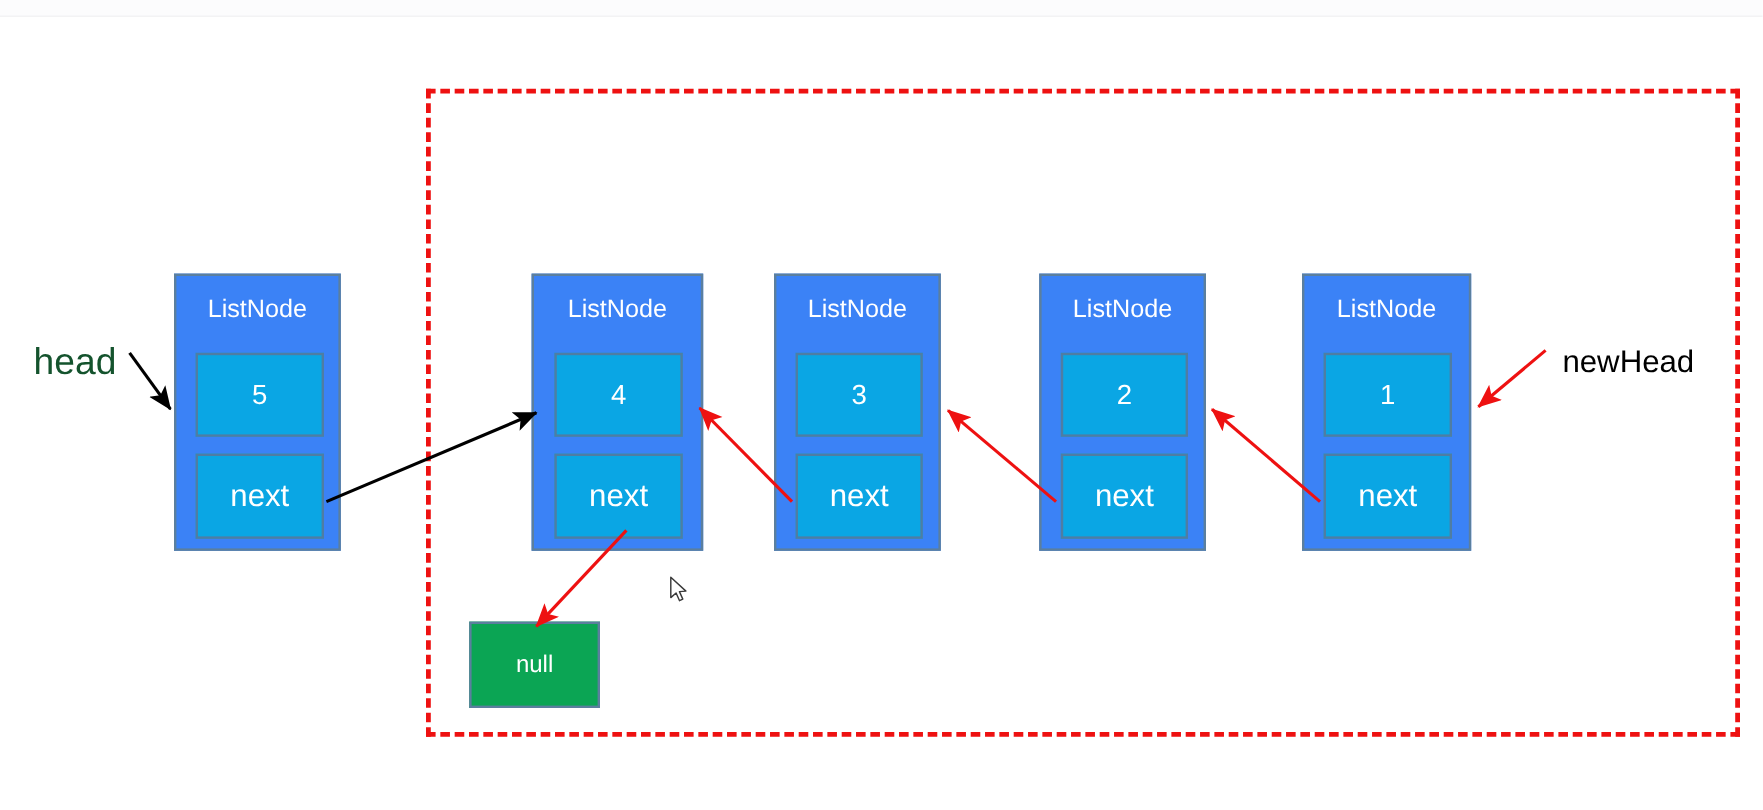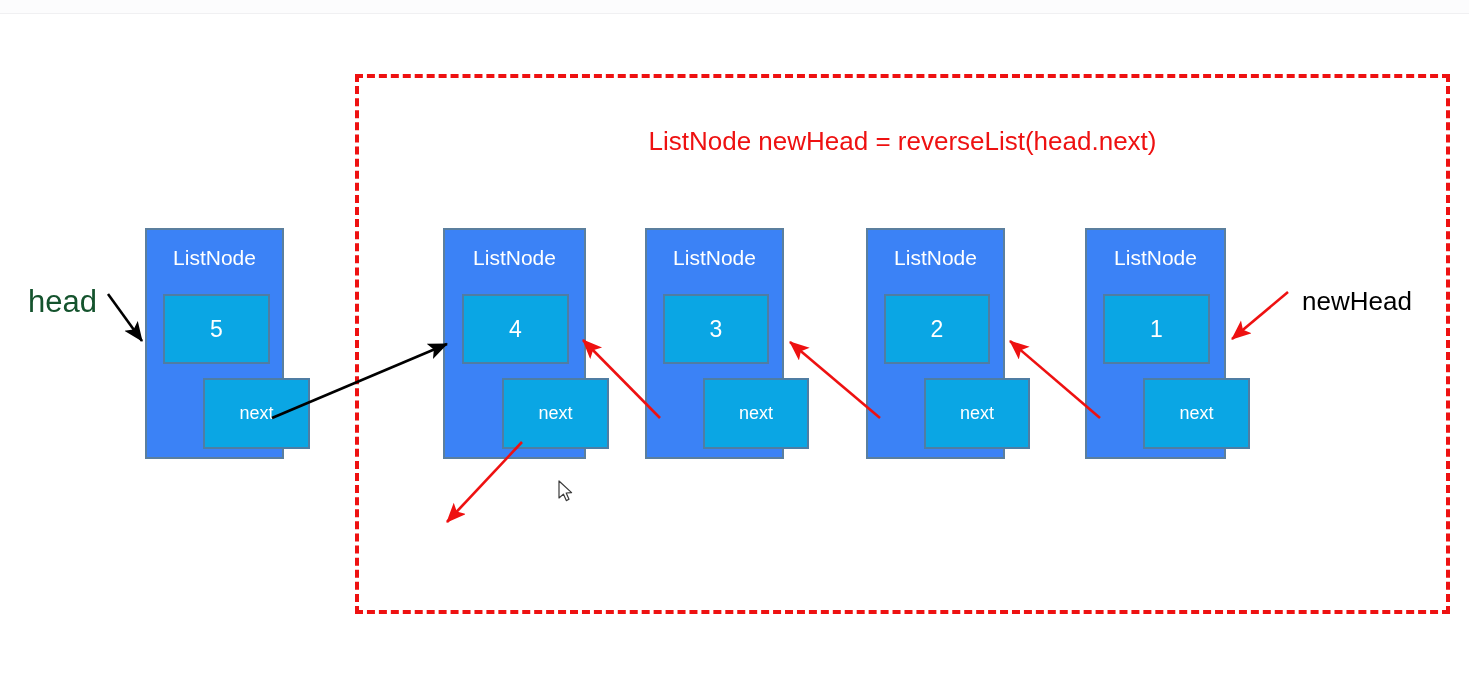--- a/index.html
+++ b/index.html
@@ -62,21 +62,21 @@
     position:absolute;
     background:#0aa6e4;
     border:2px solid #4f7da3;
     box-sizing:border-box;
     display:flex;
     align-items:center;
     justify-content:center;
     color:#ffffff;
   }
   .cell.value{font-size:23px;}
-  .cell.nextcell{font-size:18px;margin-left:40px;}
+  .cell.nextcell{font-size:26px;}
 
   
   .null-box{
     position:absolute;
     left:391px;top:518px;
     width:109px;height:72px;
     background:#0ba554;
     border:2px solid #5b7f9e;
     box-sizing:border-box;
     display:flex;align-items:center;justify-content:center;
@@ -116,21 +116,20 @@
 </style>
 </head>
 <body>
 
 <div id="canvas">
 
   <div class="top-rule"></div>
 
   <div class="dashed-frame"></div>
 
-  <div class="frame-caption">ListNode newHead = reverseList(head.next)</div>
 
   <div class="node" style="left:145px;top:228px;width:139px;height:231px;">
     <div class="node-title">ListNode</div>
     <div class="cell value" style="left:16px;top:64px;width:107px;height:70px;">5</div>
     <div class="cell nextcell" style="left:16px;top:148px;width:107px;height:71px;">next</div>
   </div>
 
   <div class="node" style="left:443px;top:228px;width:143px;height:231px;">
     <div class="node-title">ListNode</div>
     <div class="cell value" style="left:17px;top:64px;width:107px;height:70px;">4</div>
@@ -148,20 +147,21 @@
     <div class="cell value" style="left:16px;top:64px;width:106px;height:70px;">2</div>
     <div class="cell nextcell" style="left:16px;top:148px;width:106px;height:71px;">next</div>
   </div>
 
   <div class="node" style="left:1085px;top:228px;width:141px;height:231px;">
     <div class="node-title">ListNode</div>
     <div class="cell value" style="left:16px;top:64px;width:107px;height:70px;">1</div>
     <div class="cell nextcell" style="left:16px;top:148px;width:107px;height:71px;">next</div>
   </div>
 
+  <div class="null-box">null</div>
 
   <div class="label head">head</div>
   <div class="label newhead">newHead</div>
 
   <svg class="arrows" viewBox="0 0 1469 675" xmlns="http://www.w3.org/2000/svg">
     <defs>
       <marker id="ah-black" markerWidth="9" markerHeight="9" refX="7.2" refY="3.2" orient="auto" markerUnits="strokeWidth">
         <path d="M0,0 L7.6,3.2 L0,6.4 L1.7,3.2 z" fill="#000000"></path>
       </marker>
       <marker id="ah-red" markerWidth="9" markerHeight="9" refX="7.2" refY="3.2" orient="auto" markerUnits="strokeWidth">

